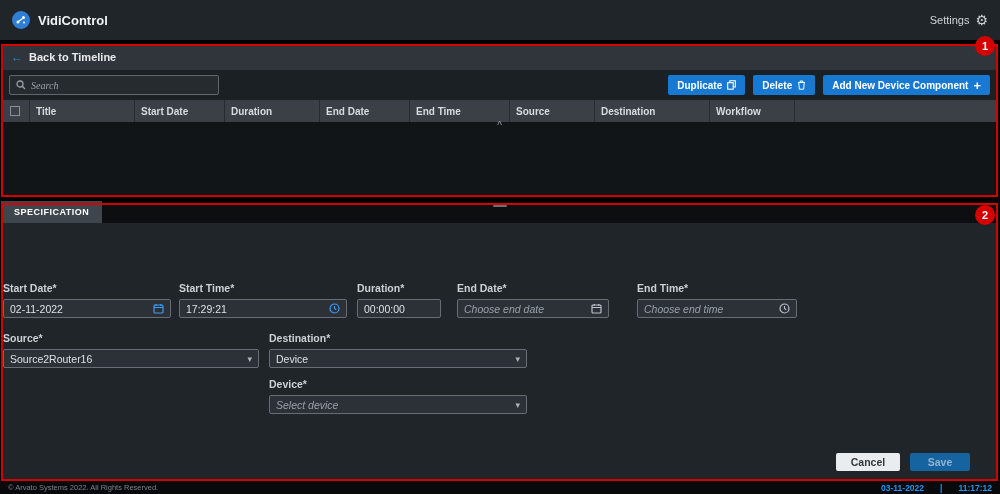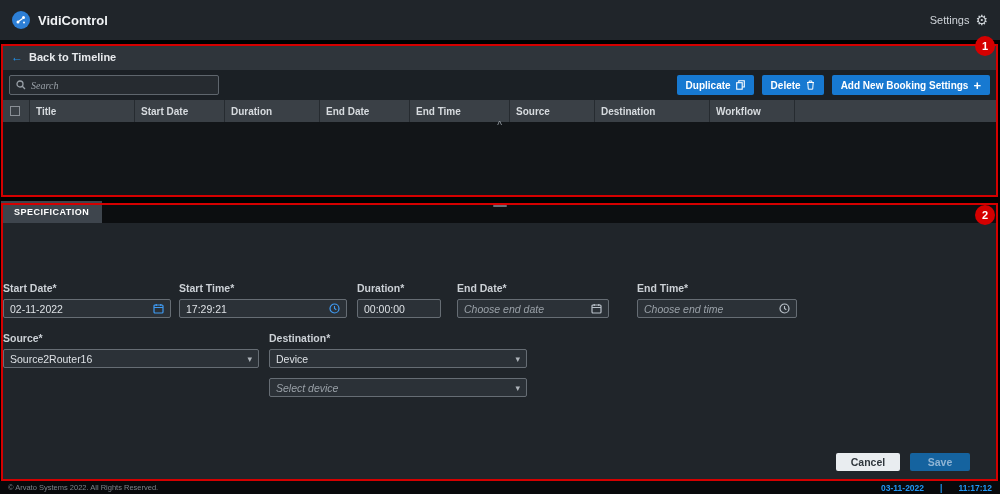--- a/index.html
+++ b/index.html
@@ -161,21 +161,21 @@
         <span>Delete</span>
         <span>
           <svg width="9" height="10" viewBox="0 0 9 10">
             <path d="M1 2.5 H8" stroke="#fff" stroke-width="1"></path>
             <path d="M3.2 2.2 V1 H5.8 V2.2" fill="none" stroke="#fff" stroke-width="1"></path>
             <path d="M1.8 2.8 L2.3 9.2 H6.7 L7.2 2.8" fill="none" stroke="#fff" stroke-width="1"></path>
           </svg>
         </span>
       </button>
       <button class="btn-blue">
-        <span>Add New Booking Settings</span>
+        <span>Add New Device Component</span>
         <span style="font-size:13px;line-height:1;">+</span>
       </button>
     </div>
   </div>
 
   <div class="s1-tablehead">
     <div class="th th-check">
       <span class="checkbox"></span>
     </div>
     <div class="th" style="width:105px">Title</div>
@@ -271,20 +271,21 @@
 
     <div class="fgroup" style="left:268px; top:66px; width:258px;">
       <span class="flabel">Destination*</span>
       <div class="finput dropdown">
         <span class="dd-value">Device</span>
         <span class="dd-caret">▾</span>
       </div>
     </div>
 
     <div class="fgroup" style="left:268px; top:112px; width:258px;">
+      <span class="flabel">Device*</span>
       <div class="finput dropdown">
         <span class="dd-value dd-placeholder">Select device</span>
         <span class="dd-caret">▾</span>
       </div>
     </div>
 
     <div class="form-buttons">
       <button class="btn-cancel">Cancel</button>
       <button class="btn-save">Save</button>
     </div>

